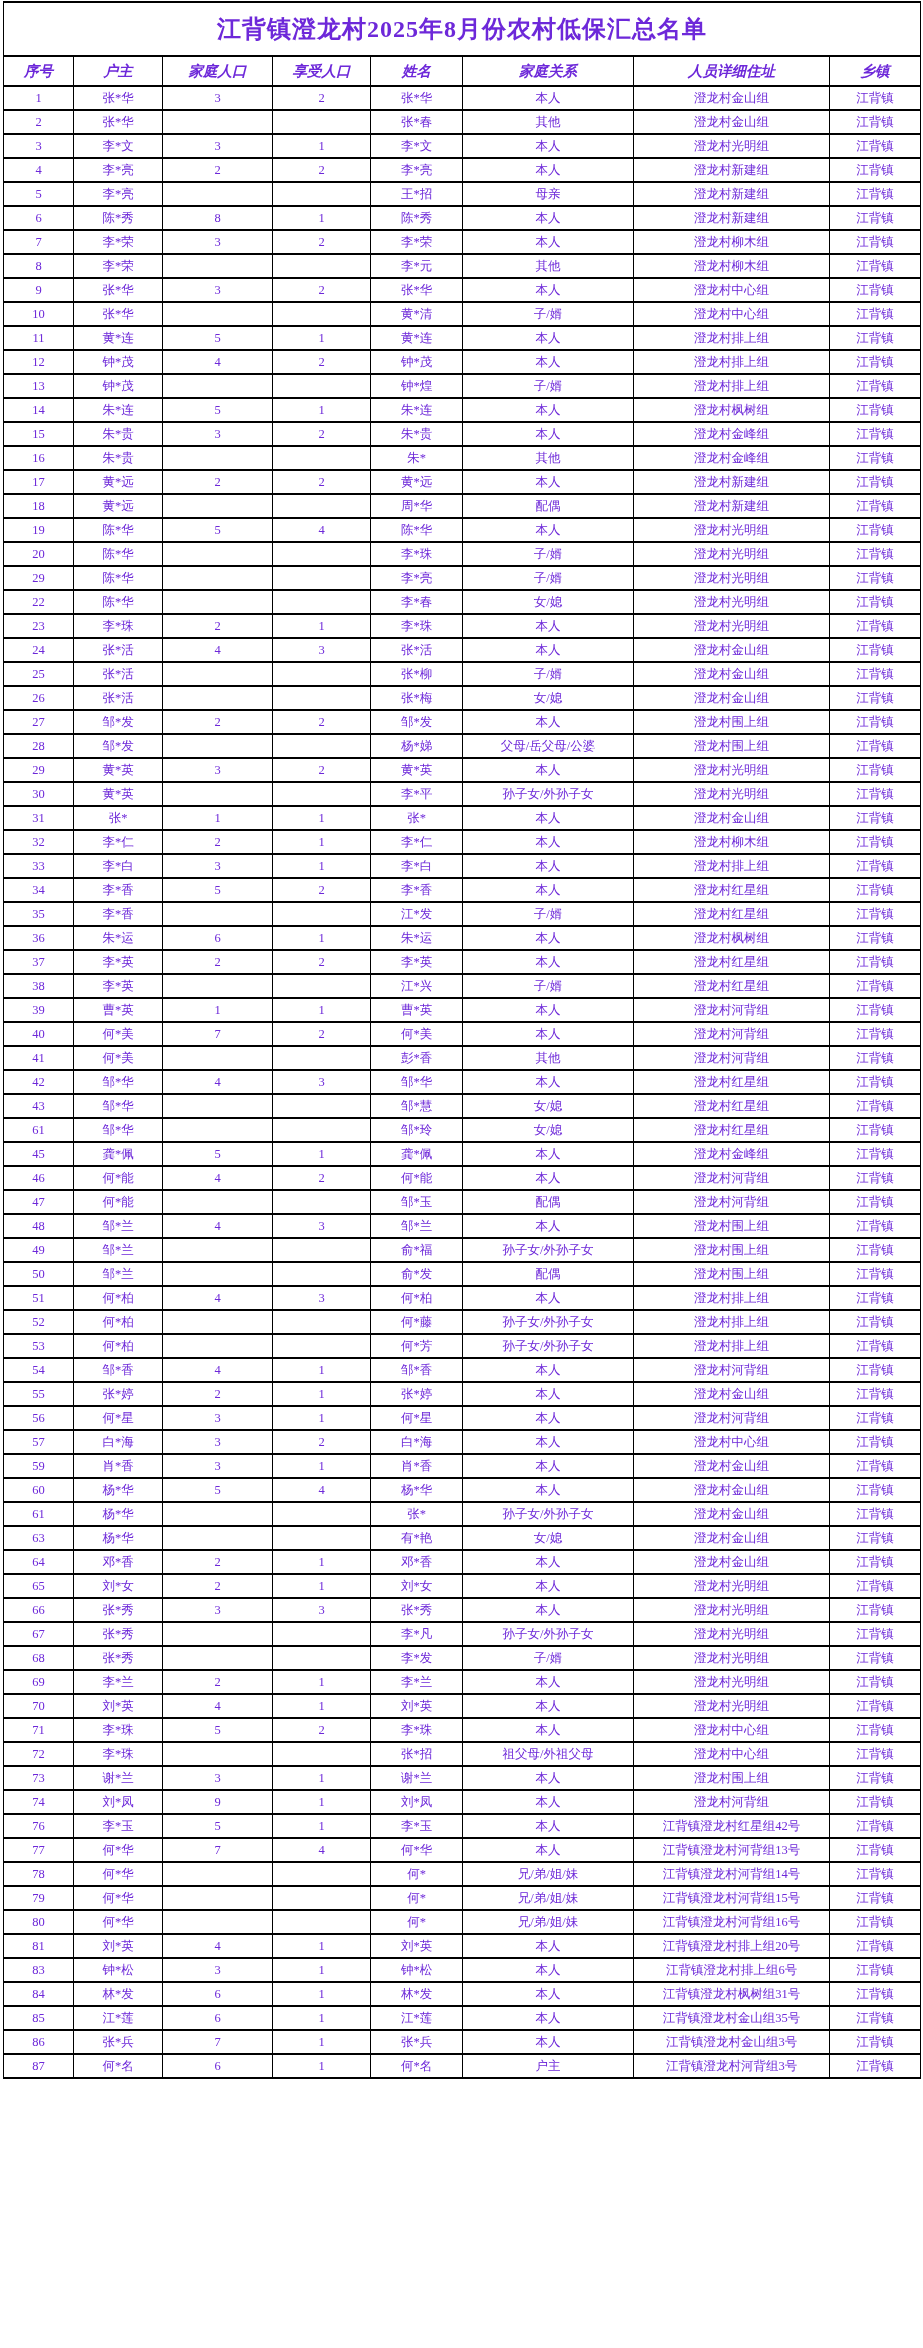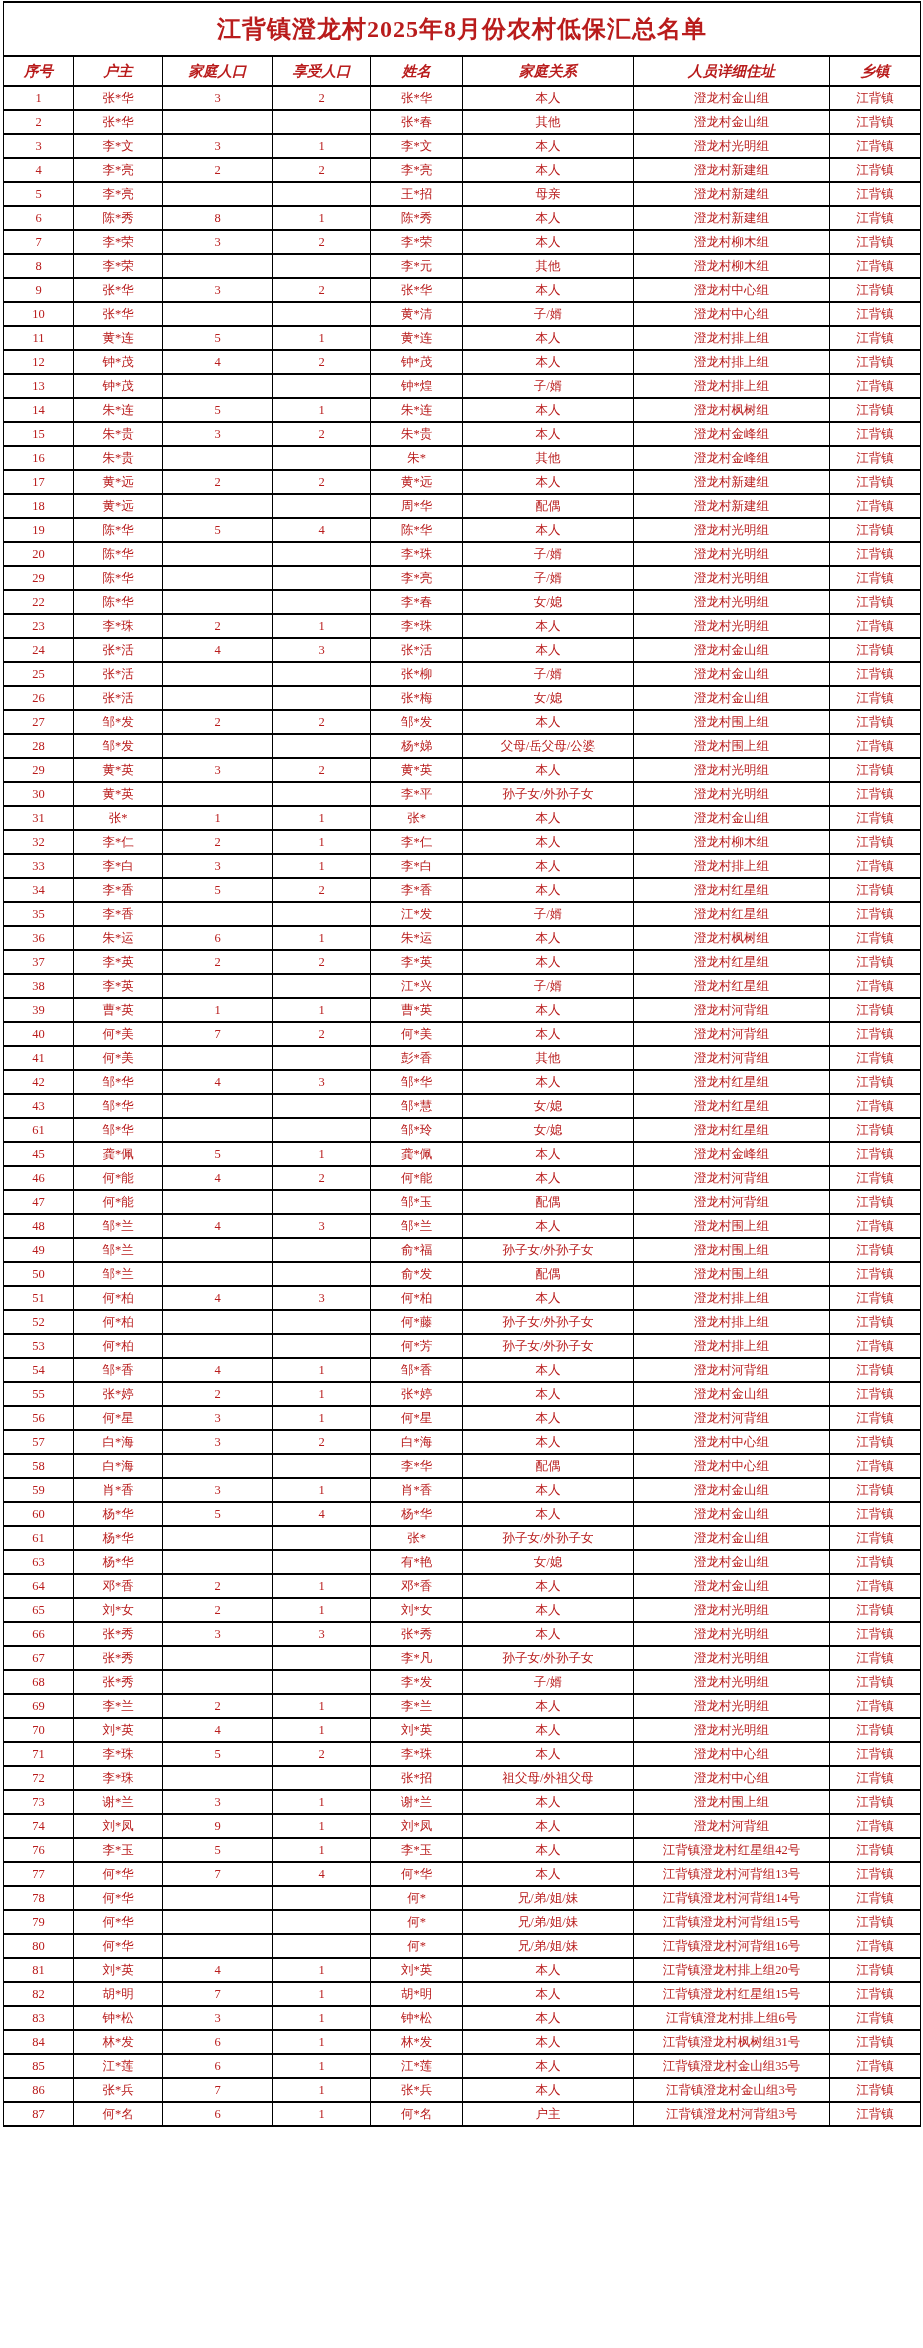--- a/index.html
+++ b/index.html
@@ -5,21 +5,21 @@
   html, body {
     margin: 0;
     padding: 0;
     background: #ffffff;
   }
   .sheet {
     width: 917px;
     margin: 0 auto;
     padding-top: 1px;
     font-family: "Liberation Serif", "DejaVu Serif", serif;
-    color: #b91c1c;
+    color: #6d28d9;
   }
   table.welfare {
     width: 917px;
     table-layout: fixed;
     border-collapse: collapse;
   }
   table.welfare th, table.welfare td {
     border: 1px solid #000000;
     border-top-width: 2px;
     border-bottom-width: 2px;
@@ -645,30 +645,20 @@
           <td>57</td>
           <td>白*海</td>
           <td>3</td>
           <td>2</td>
           <td>白*海</td>
           <td>本人</td>
           <td>澄龙村中心组</td>
           <td>江背镇</td>
         </tr>
         <tr>
-          <td>58</td>
-          <td>白*海</td>
-          <td></td>
-          <td></td>
-          <td>李*华</td>
-          <td>配偶</td>
-          <td>澄龙村中心组</td>
-          <td>江背镇</td>
-        </tr>
-        <tr>
           <td>59</td>
           <td>肖*香</td>
           <td>3</td>
           <td>1</td>
           <td>肖*香</td>
           <td>本人</td>
           <td>澄龙村金山组</td>
           <td>江背镇</td>
         </tr>
         <tr>
@@ -862,30 +852,20 @@
           <td>江背镇</td>
         </tr>
         <tr>
           <td>81</td>
           <td>刘*英</td>
           <td>4</td>
           <td>1</td>
           <td>刘*英</td>
           <td>本人</td>
           <td>江背镇澄龙村排上组20号</td>
-          <td>江背镇</td>
-        </tr>
-        <tr>
-          <td>82</td>
-          <td>胡*明</td>
-          <td>7</td>
-          <td>1</td>
-          <td>胡*明</td>
-          <td>本人</td>
-          <td>江背镇澄龙村红星组15号</td>
           <td>江背镇</td>
         </tr>
         <tr>
           <td>83</td>
           <td>钟*松</td>
           <td>3</td>
           <td>1</td>
           <td>钟*松</td>
           <td>本人</td>
           <td>江背镇澄龙村排上组6号</td>

